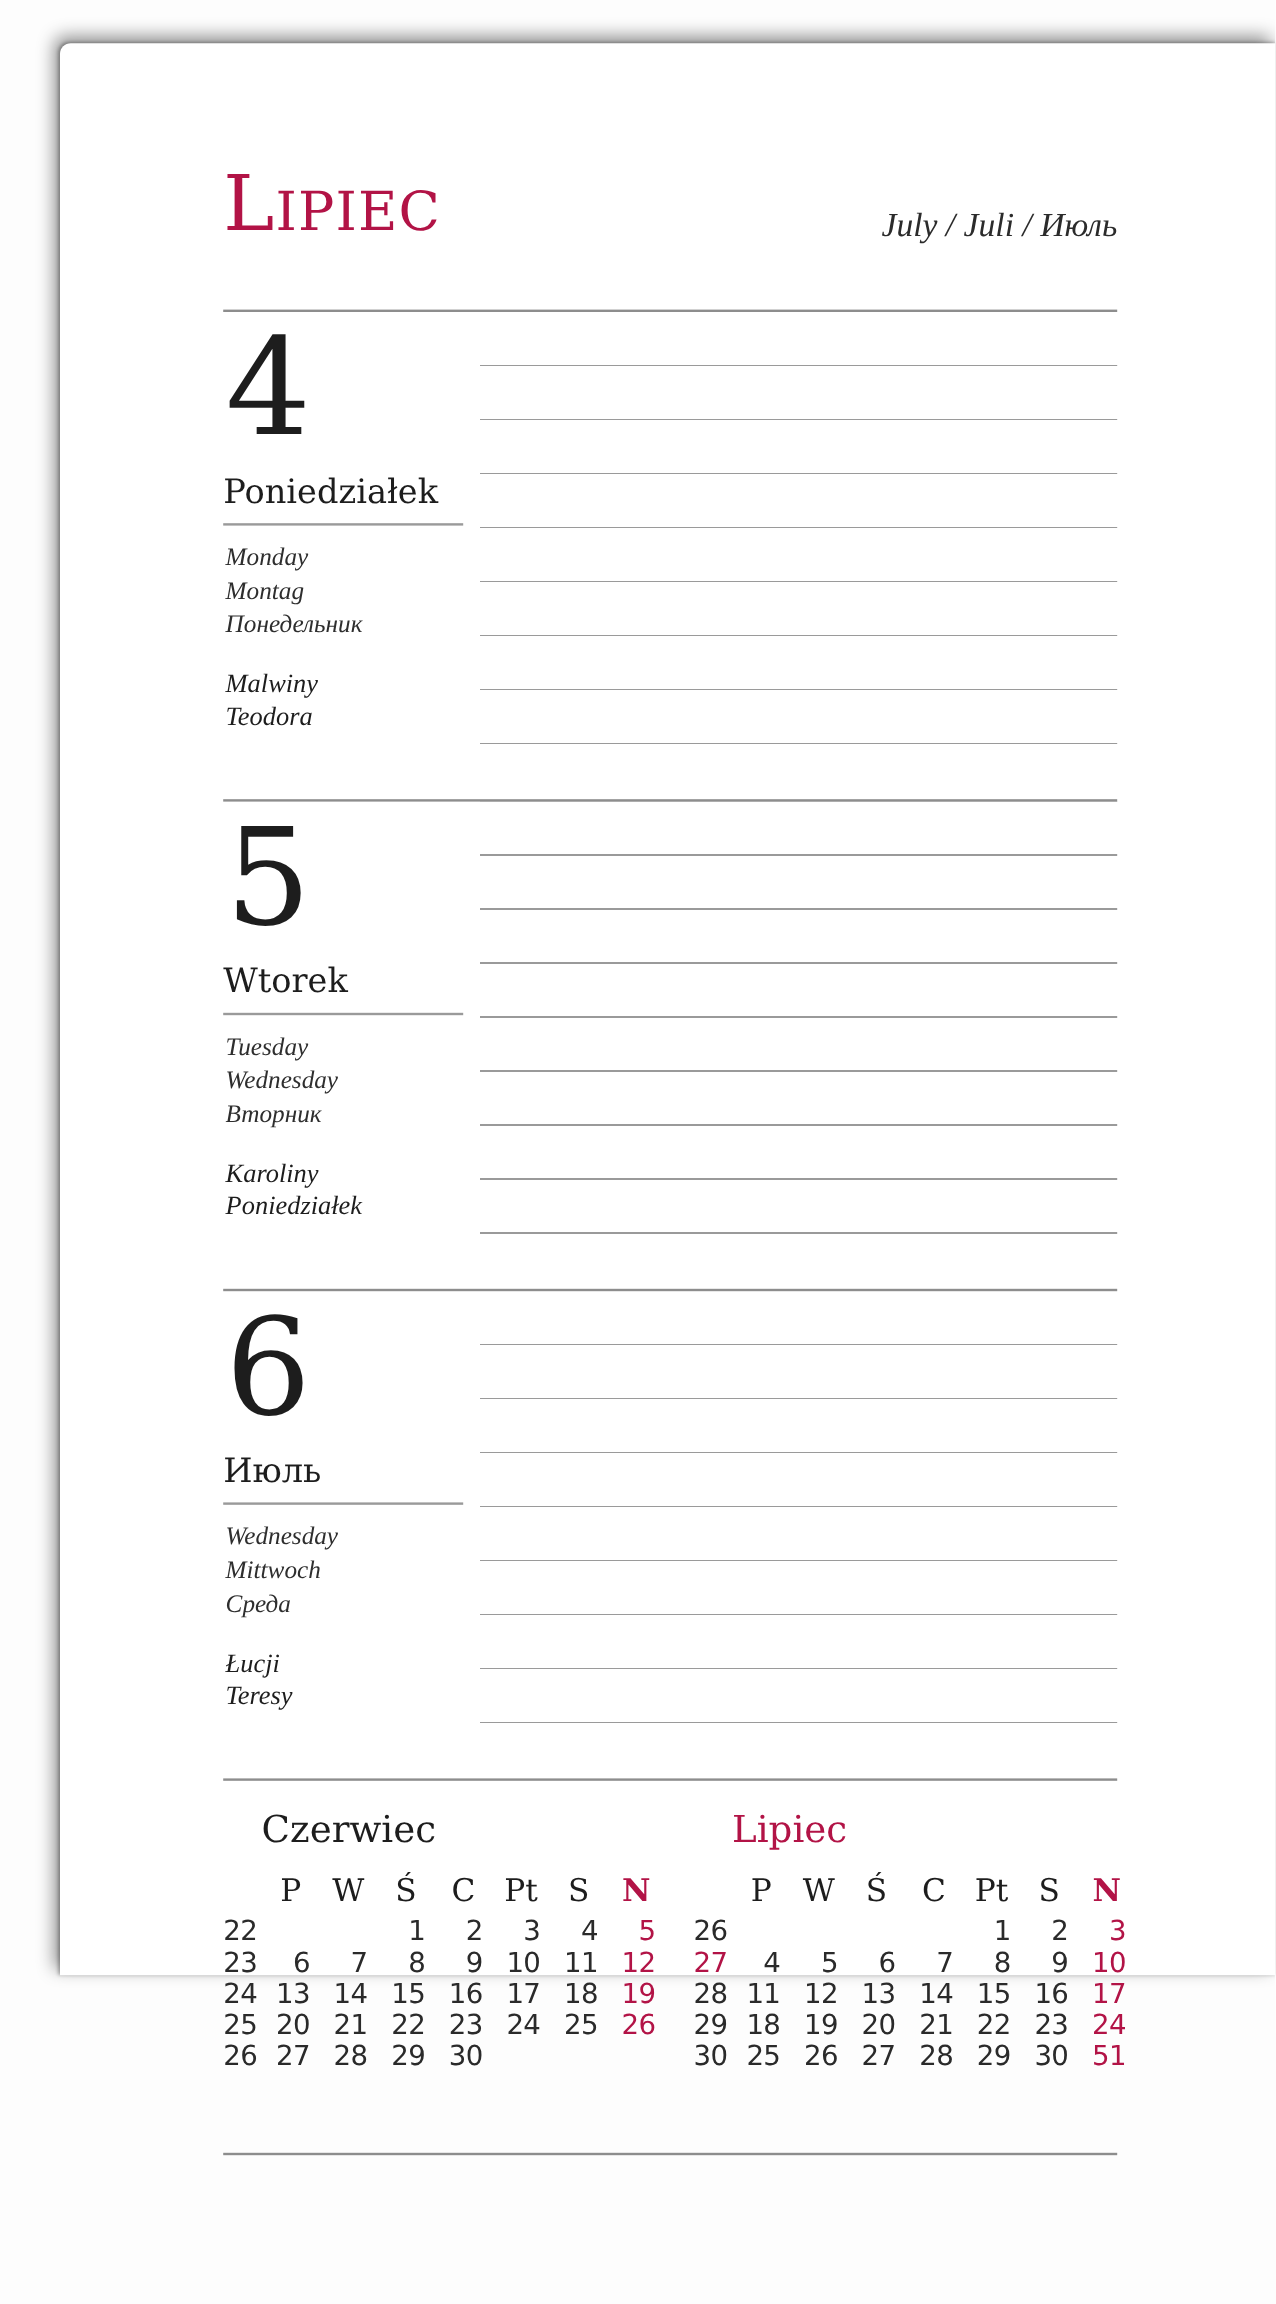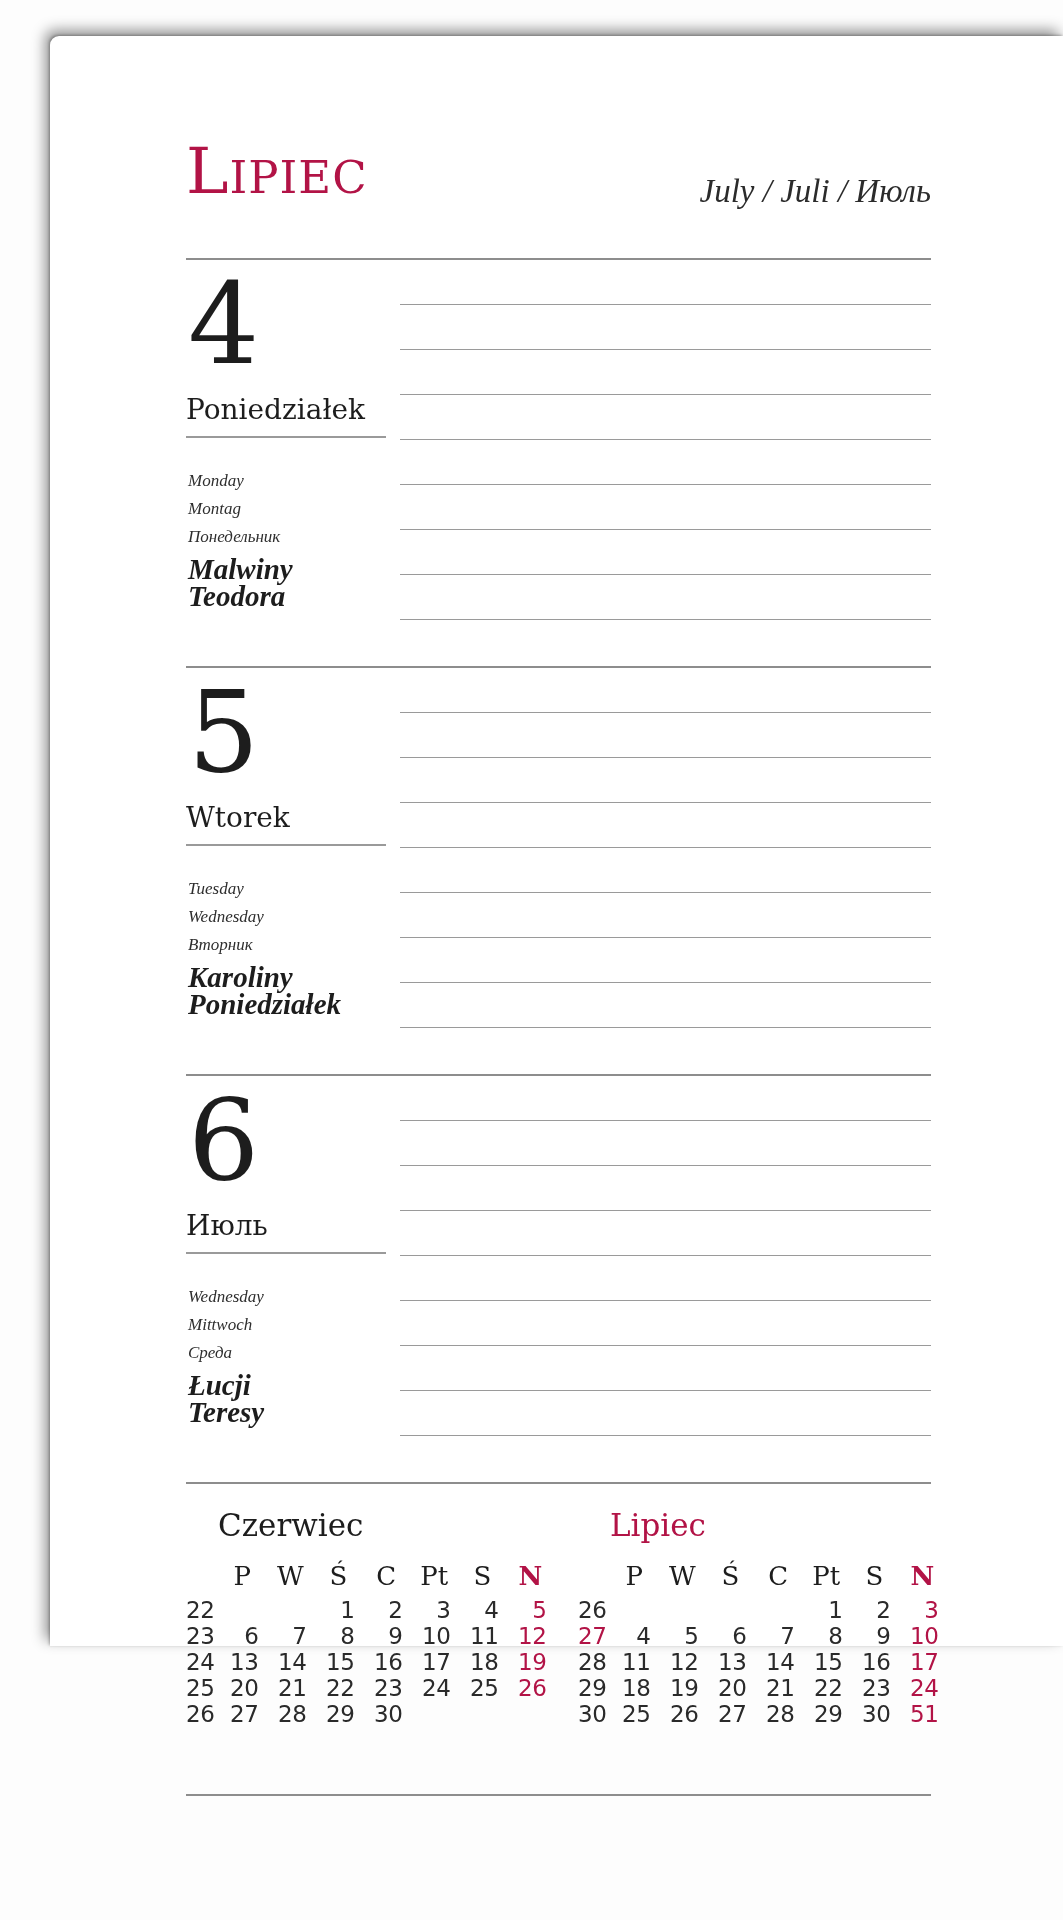--- a/index.html
+++ b/index.html
@@ -45,21 +45,21 @@
     letter-spacing: 1px;
     color: var(--accent);
   }
   .month-translations {
     position: absolute;
     left: 136px;
     top: 139px;
     width: 745px;
     text-align: right;
     font-style: italic;
-    font-size: 33px;
+    font-size: 28px;
     line-height: 1;
     color: #2b2b2b;
   }
 
   
   .day-section {
     position: absolute;
     left: 136px;
     width: 745px;
     height: 406px;
@@ -93,34 +93,32 @@
     top: 176px;
     width: 200px;
     height: 1.5px;
     background: var(--noteline);
   }
   .day-translations {
     position: absolute;
     left: 2px;
     top: 190px;
     font-style: italic;
-    font-size: 17px;
+    font-size: 21px;
     line-height: 28px;
     color: #2e2e2e;
-    margin-top: 17px;
   }
   .day-namedays {
     position: absolute;
     left: 2px;
     top: 296px;
     font-style: italic;
-    font-size: 29px;
+    font-size: 22px;
     line-height: 27px;
     color: var(--ink);
-    font-weight: bold;
   }
   .notes-lines {
     position: absolute;
     left: 214px;
     top: 0;
     width: 531px;
     height: 361px;
     background: repeating-linear-gradient(
       to bottom,
       transparent 0px, transparent 44px,

